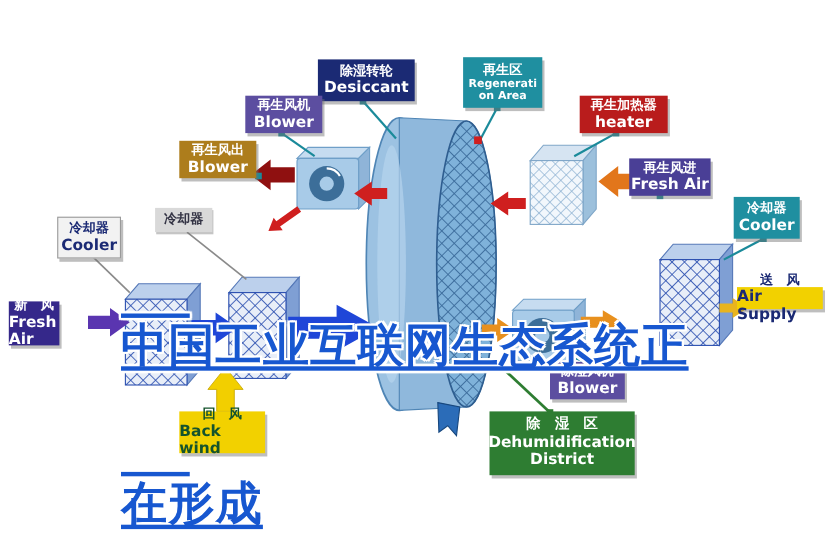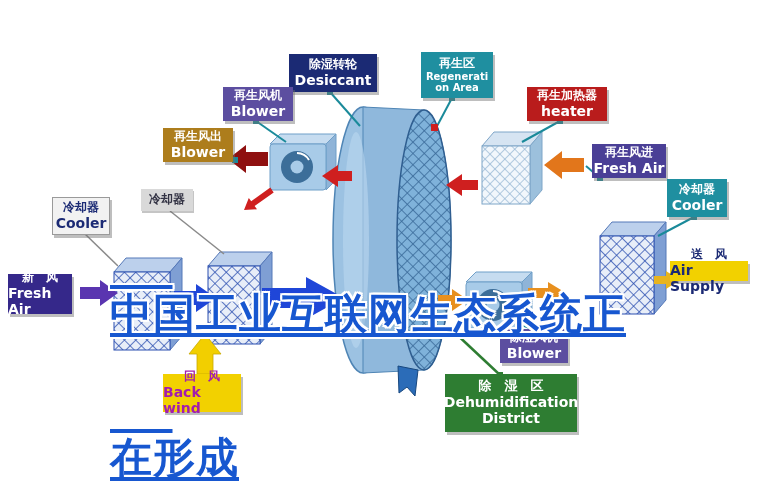--- a/index.html
+++ b/index.html
@@ -16,28 +16,28 @@
     box-shadow:2px 3px 0 rgba(110,110,110,.45);
   }
   .lbl .zh{font-size:12px;white-space:pre;}
   .lbl .en{font-size:14px;}
   .lbl-desiccant      {left:289px;top:54px; width:88px;height:38px;background:#1b2a74;}
   .lbl-regen-area     {left:421px;top:52px; width:72px;height:46px;background:#1f8fa0;}
   .lbl-regen-area .en {font-size:10px;line-height:1.1;}
   .lbl-regen-blower   {left:223px;top:87px; width:70px;height:34px;background:#5c4ea0;}
   .lbl-regen-heater   {left:527px;top:87px; width:80px;height:34px;background:#b91c1c;}
   .lbl-exhaust        {left:163px;top:128px;width:70px;height:34px;background:#ad7d1c;}
-  .lbl-regen-fresh    {left:592px;top:144px;width:74px;height:34px;background:#4a3f96;}
+  .lbl-regen-fresh    {left:572px;top:144px;width:74px;height:34px;background:#4a3f96;}
   .lbl-cooler-small   {left:141px;top:189px;width:52px;height:22px;background:#d9d9d9;color:#333344;box-shadow:1px 2px 0 rgba(110,110,110,.4);}
   .lbl-cooler-left    {left:52px; top:197px;width:56px;height:36px;background:#f2f2f2;color:#1b2a74;border:1px solid #9a9a9a;}
   .lbl-cooler-right   {left:667px;top:179px;width:60px;height:38px;background:#1f8fa0;}
-  .lbl-fresh-air      {left:8px;  top:274px;width:64px;height:40px;background:#35288a;}
+  .lbl-fresh-air      {left:8px;  top:274px;width:46px;height:40px;background:#35288a;}
   .lbl-air-supply     {left:670px;top:261px;width:78px;height:20px;background:#f2d100;color:#1b2a74;}
   .lbl-dehumid-blower {left:500px;top:329px;width:68px;height:34px;background:#5c4ea0;}
-  .lbl-back-wind      {left:163px;top:374px;width:78px;height:38px;background:#f2d100;color:#a21caf;}
+  .lbl-back-wind      {left:163px;top:374px;width:78px;height:38px;background:#f2d100;color:#14532d;}
   .lbl-dehumid-dist   {left:445px;top:374px;width:132px;height:58px;background:#2e7d32;}
   .lbl-dehumid-dist .zh{font-size:13px;}
   
   #watermark{
     position:absolute;left:110px;top:194px;z-index:9;
     font-size:42px;line-height:48px;font-weight:bold;letter-spacing:1px;
     color:#1757d0;white-space:pre;
     text-decoration:underline;text-underline-offset:5px;
     text-shadow:
       -2px -2px 0 #fff, 2px -2px 0 #fff, -2px 2px 0 #fff, 2px 2px 0 #fff,

